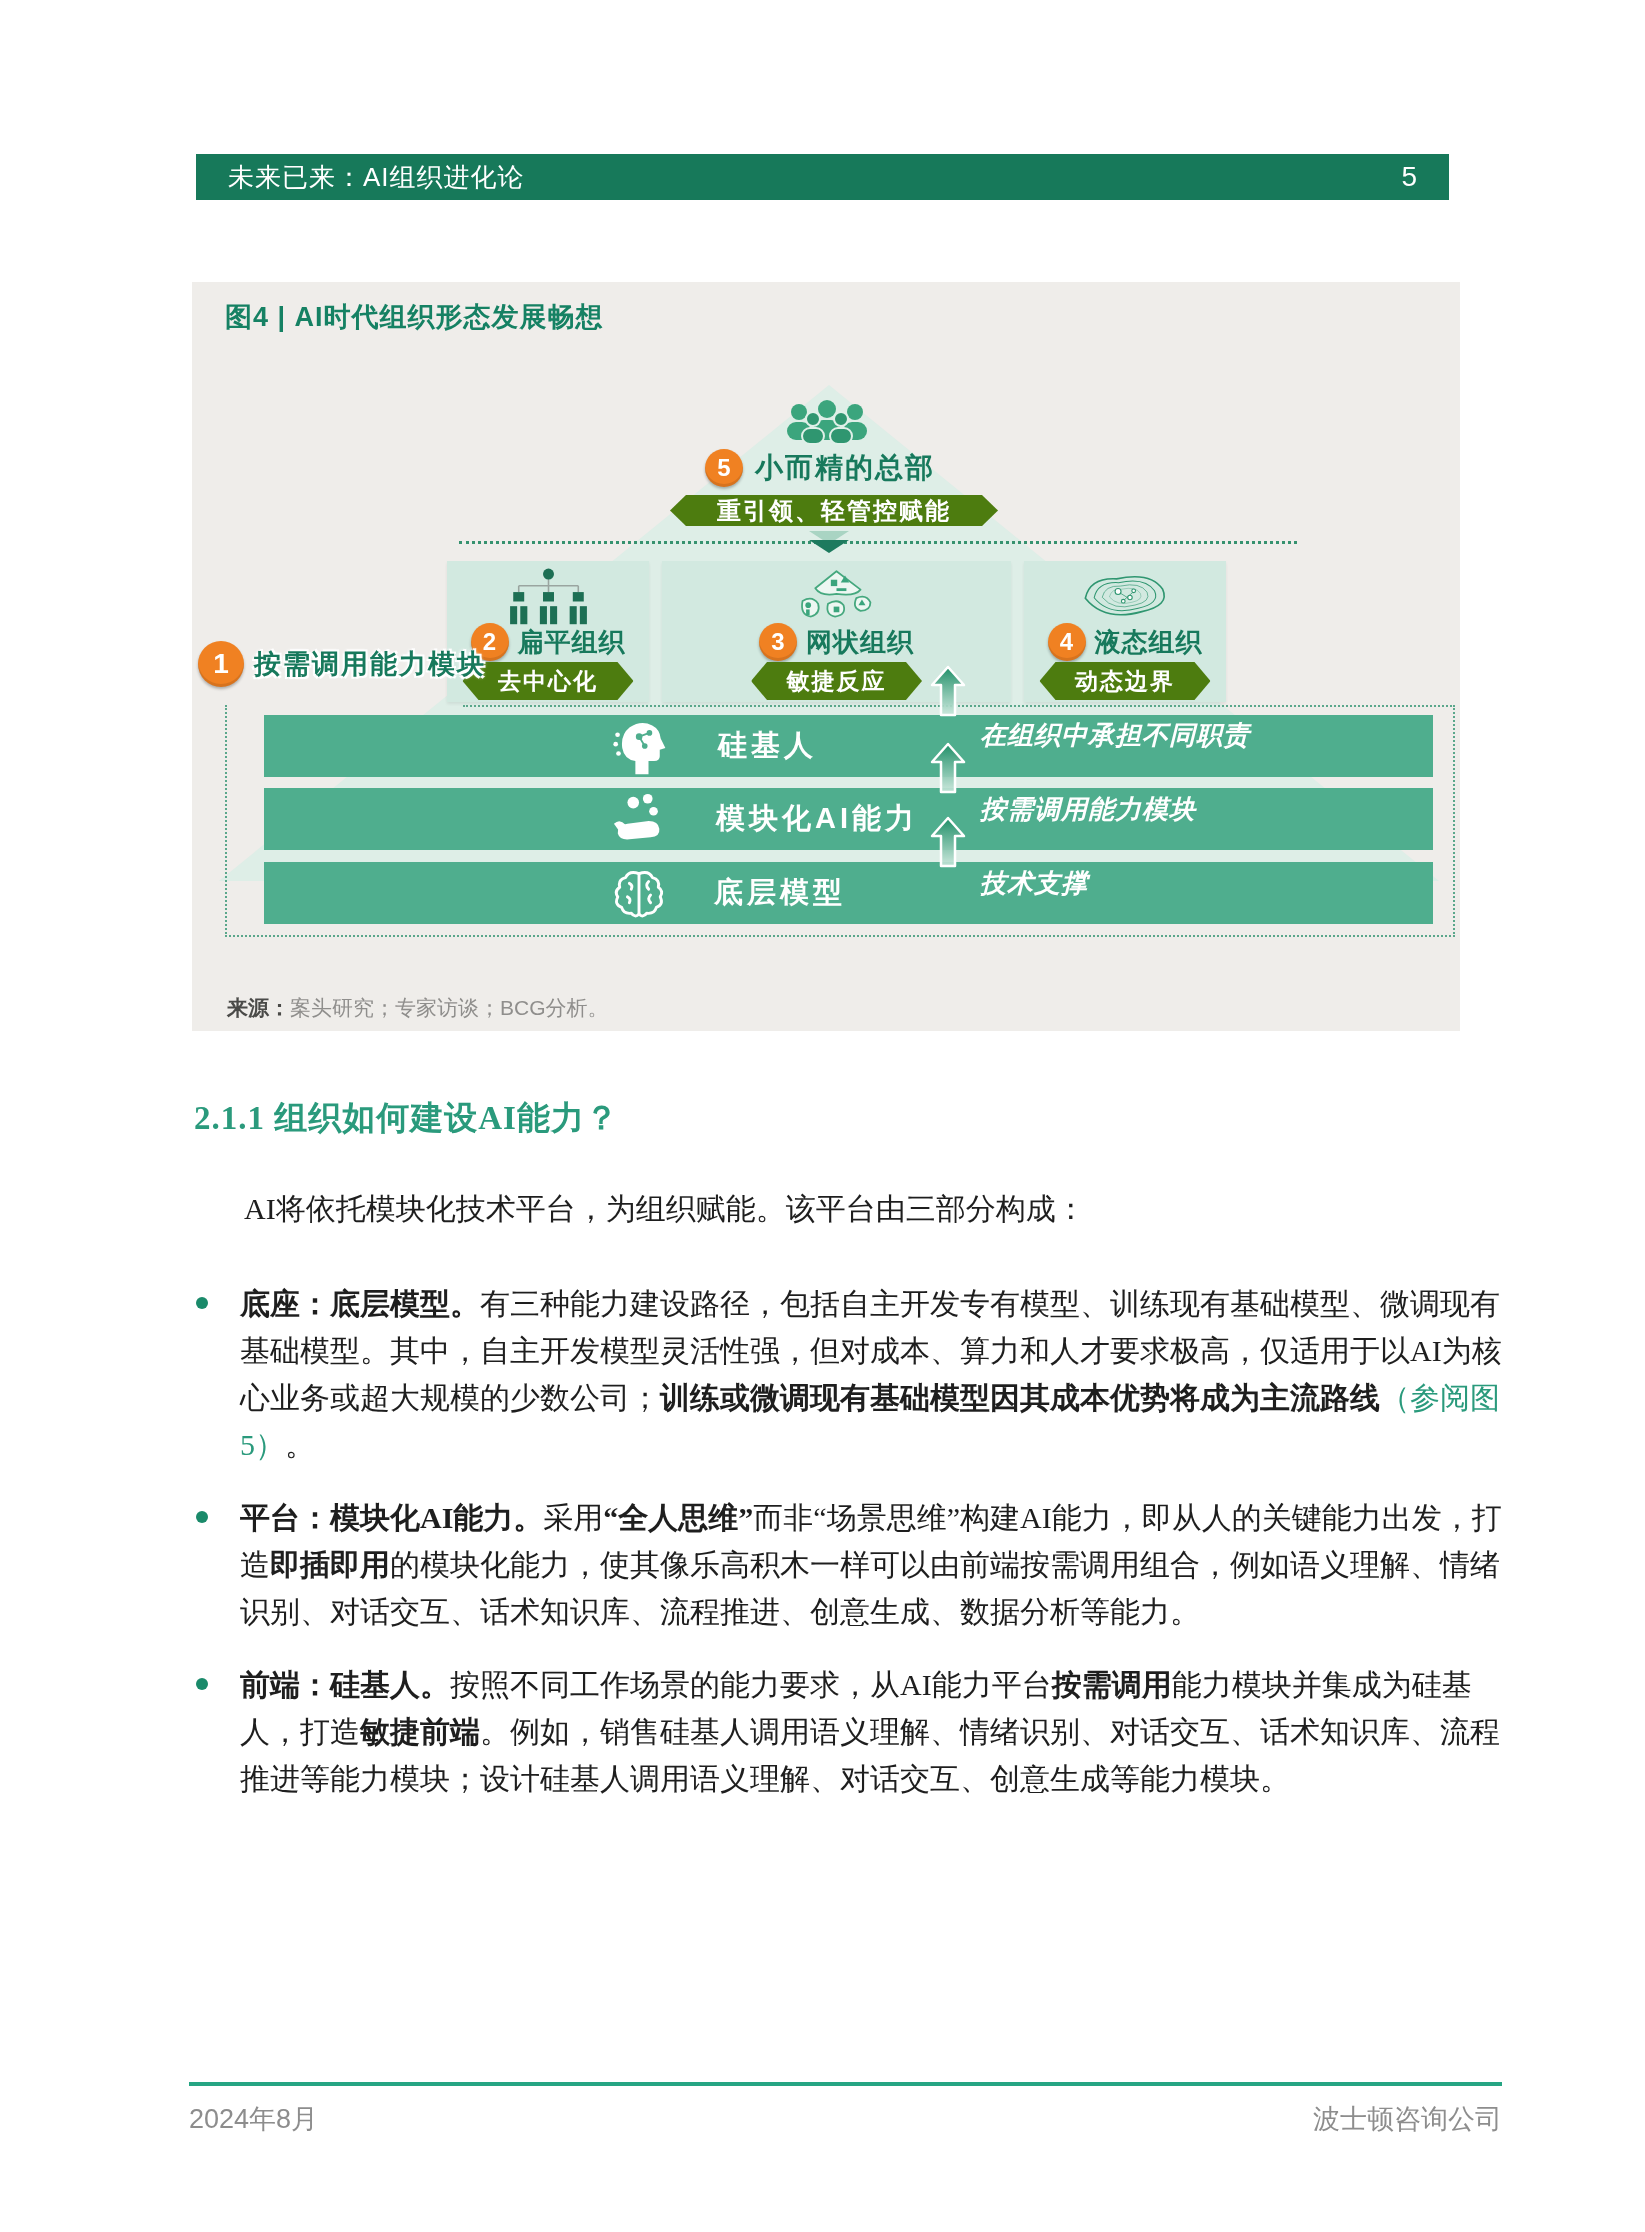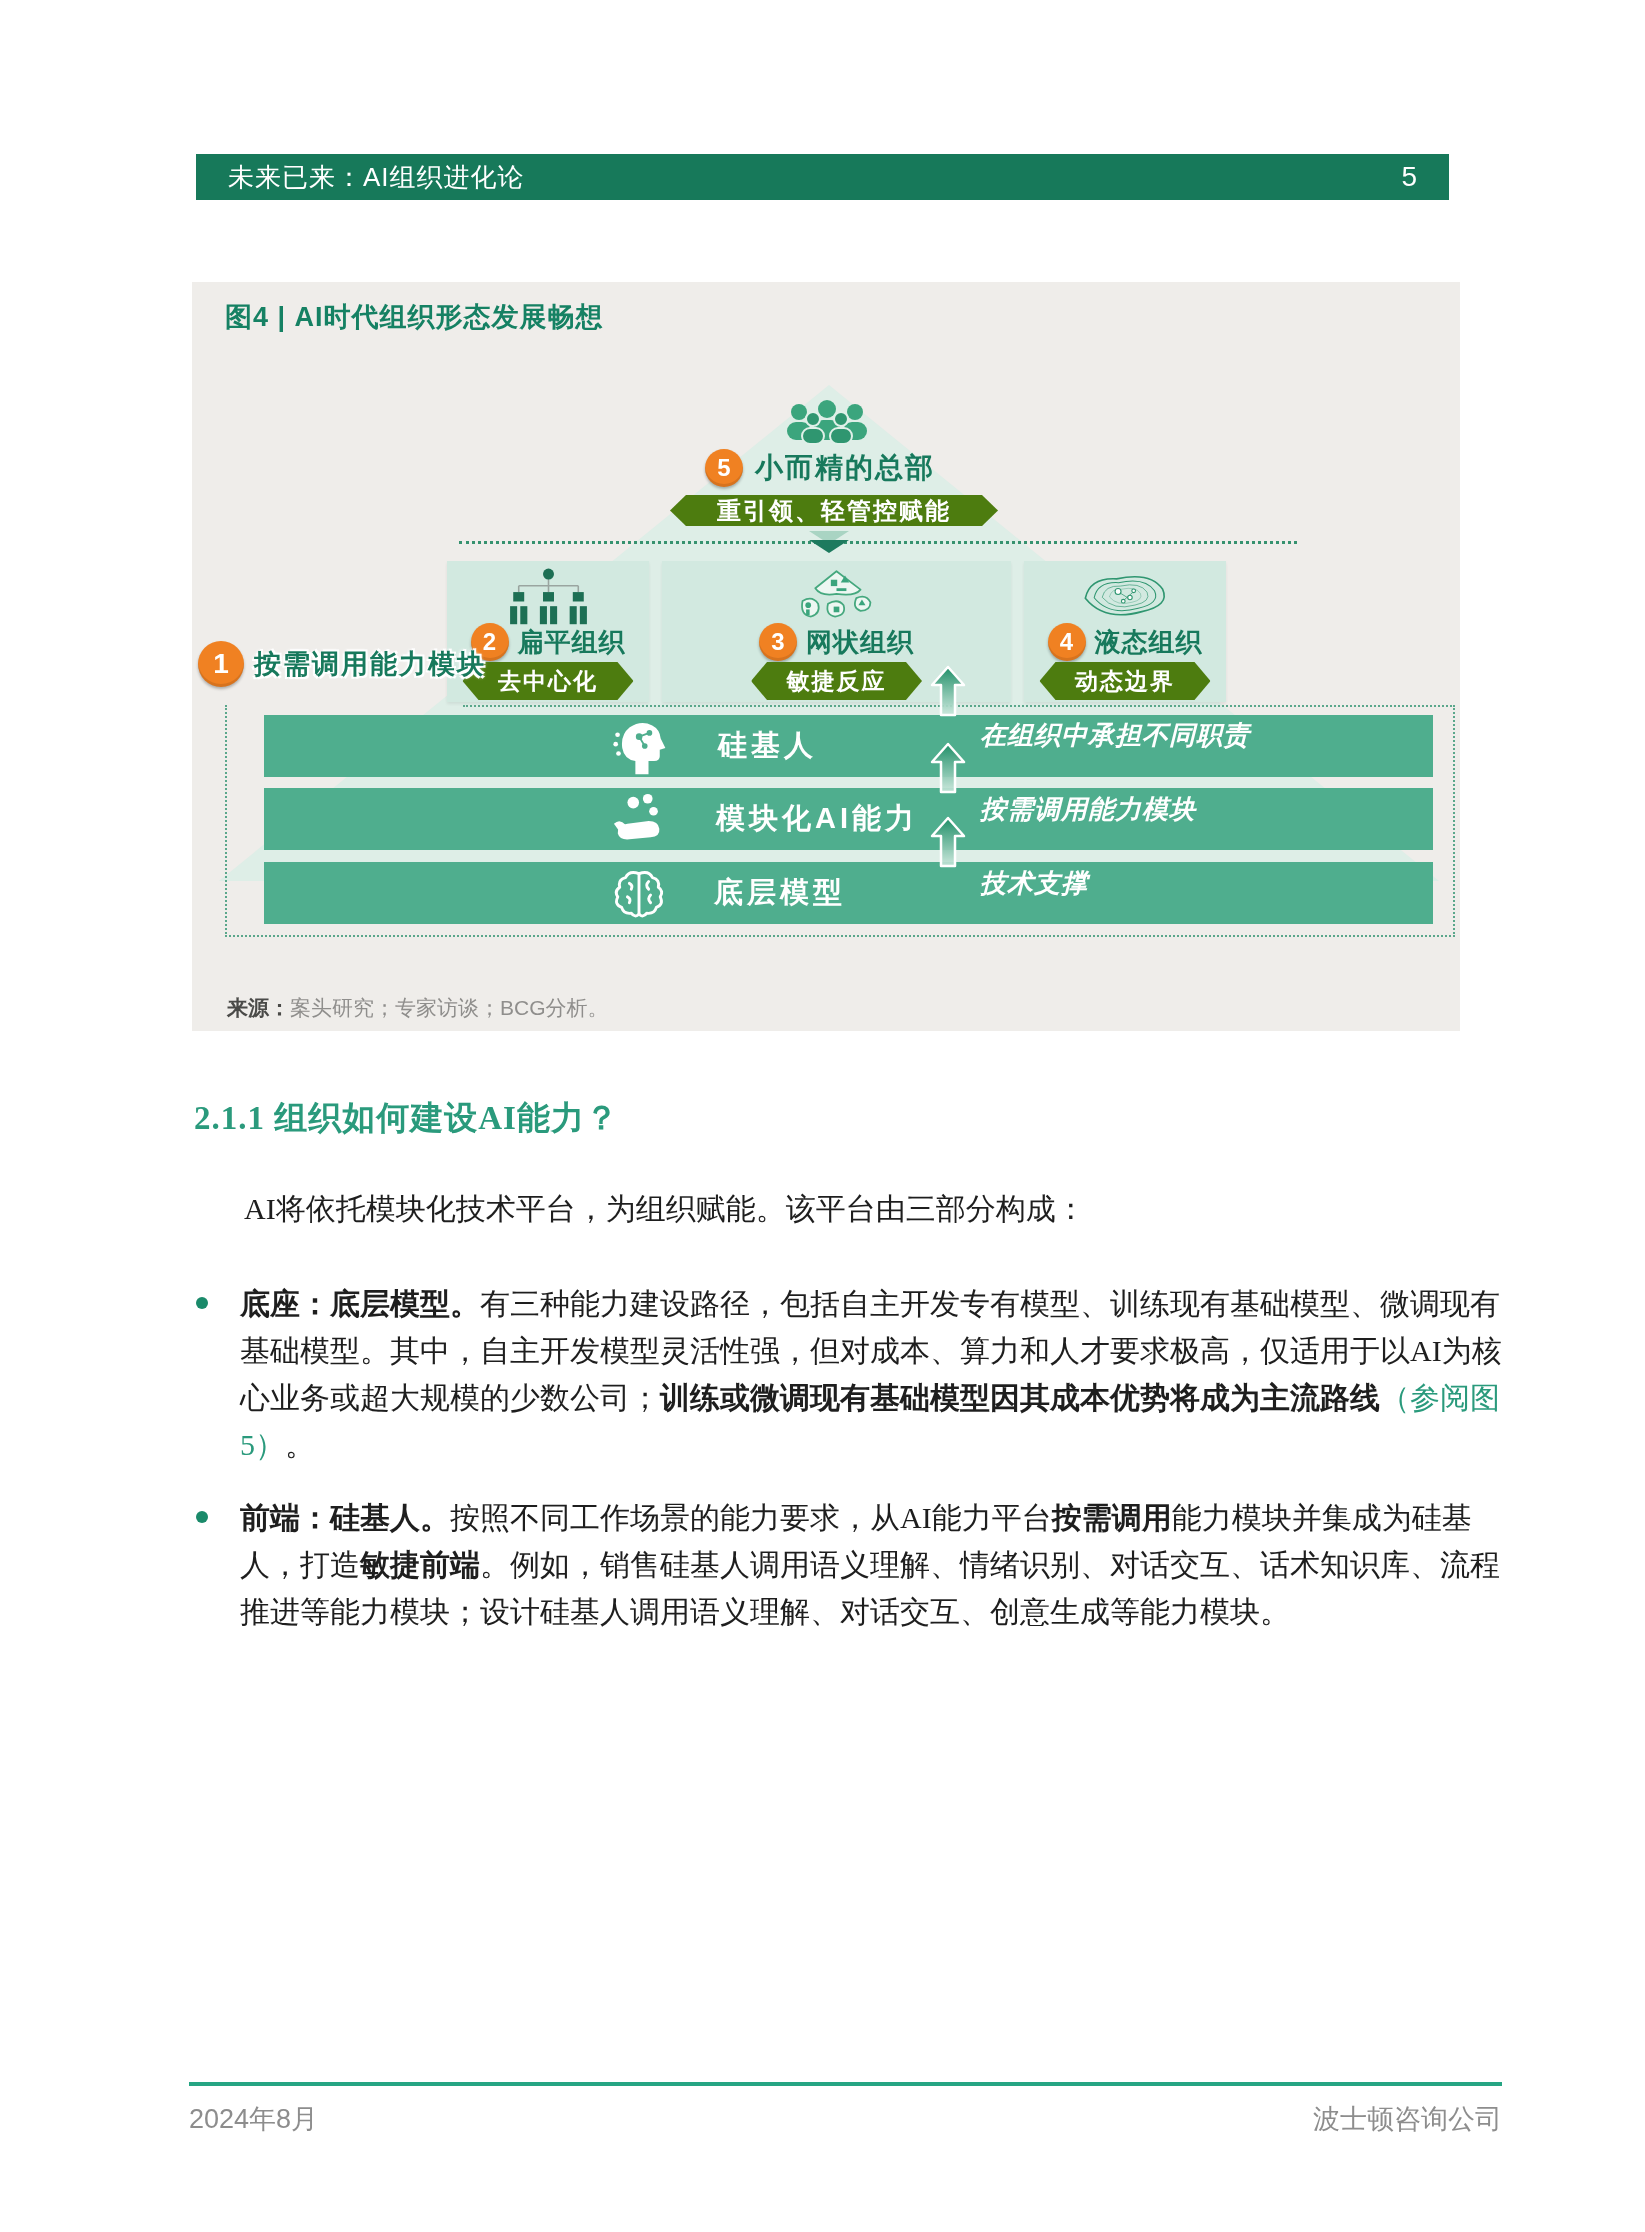--- a/index.html
+++ b/index.html
@@ -303,20 +303,24 @@
 <div class="body-text">
   <h2 class="section-heading">2.1.1 组织如何建设AI能力？</h2>
   <p class="intro">AI将依托模块化技术平台，为组织赋能。该平台由三部分构成：</p>
 
   <div class="bullet">
     <div class="bullet-marker"></div>
     <div class="bullet-text"><span class="seg-bold">底座：底层模型。</span><span class="seg-normal">有三种能力建设路径，包括自主开发专有模型、训练现有基础模型、微调现有基础模型。其中，自主开发模型灵活性强，但对成本、算力和人才要求极高，仅适用于以AI为核心业务或超大规模的少数公司；</span><span class="seg-bold">训练或微调现有基础模型因其成本优势将成为主流路线</span><span class="seg-green">（参阅图5）</span><span class="seg-normal">。</span></div>
   </div>
   <div class="bullet">
     <div class="bullet-marker"></div>
+    <div class="bullet-text"><span class="seg-bold">平台：模块化AI能力。</span><span class="seg-normal">采用</span><span class="seg-bold">“全人思维”</span><span class="seg-normal">而非“场景思维”构建AI能力，即从人的关键能力出发，打造</span><span class="seg-bold">即插即用</span><span class="seg-normal">的模块化能力，使其像乐高积木一样可以由前端按需调用组合，例如语义理解、情绪识别、对话交互、话术知识库、流程推进、创意生成、数据分析等能力。</span></div>
+  </div>
+  <div class="bullet">
+    <div class="bullet-marker"></div>
     <div class="bullet-text"><span class="seg-bold">前端：硅基人。</span><span class="seg-normal">按照不同工作场景的能力要求，从AI能力平台</span><span class="seg-bold">按需调用</span><span class="seg-normal">能力模块并集成为硅基人，打造</span><span class="seg-bold">敏捷前端</span><span class="seg-normal">。例如，销售硅基人调用语义理解、情绪识别、对话交互、话术知识库、流程推进等能力模块；设计硅基人调用语义理解、对话交互、创意生成等能力模块。</span></div>
   </div>
 </div>
 
 <div class="footer-line"></div>
 <div class="footer-row">
   <span>2024年8月</span>
   <span>波士顿咨询公司</span>
 </div>
 

